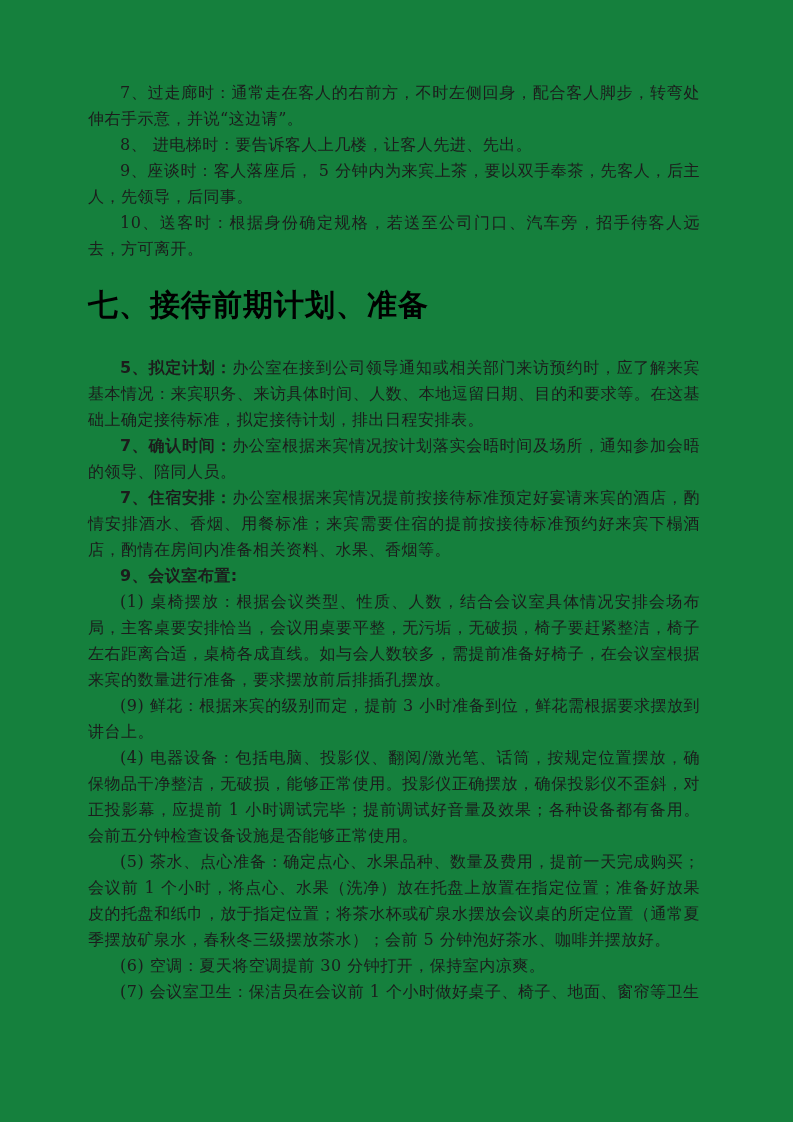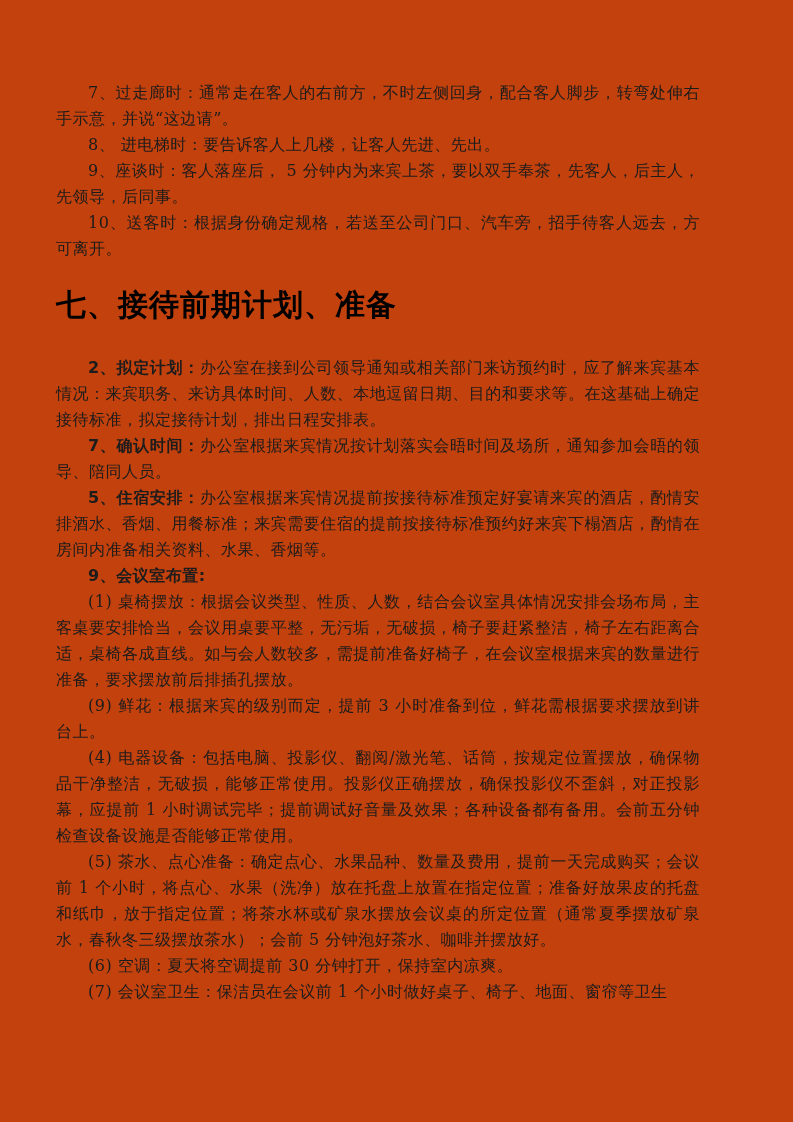--- a/index.html
+++ b/index.html
@@ -5,23 +5,23 @@
   html, body {
     margin: 0;
     padding: 0;
     background: #ffffff;
   }
   .page {
     position: relative;
     width: 793px;
     height: 1122px;
     box-sizing: border-box;
-    background: #c2410c;
+    background: #15803d;
     color: #1c1c1c;
-    padding: 80px 93px 0 56px;
+    padding: 80px 93px 0 88px;
     font-family: "DejaVu Serif", "Liberation Serif", serif;
     font-size: 16px;
     line-height: 26px;
     overflow: hidden;
   }
   .par {
     margin: 0;
     text-indent: 2em;
     text-align: justify;
     letter-spacing: 0.5px;
@@ -51,25 +51,25 @@
 
 <div class="page">
 
   <p class="par">7、过走廊时：通常走在客人的右前方，不时左侧回身，配合客人脚步，转弯处伸右手示意，并说“这边请”。</p>
   <p class="par">8、 进电梯时：要告诉客人上几楼，让客人先进、先出。</p>
   <p class="par">9、座谈时：客人落座后， 5 分钟内为来宾上茶，要以双手奉茶，先客人，后主人，先领导，后同事。</p>
   <p class="par">10、送客时：根据身份确定规格，若送至公司门口、汽车旁，招手待客人远去，方可离开。</p>
 
   <h1 class="heading"><span class="h-sans">七、接待</span><span class="h-serif">前期计划、准备</span></h1>
 
-  <p class="par"><span class="lbl">2、拟定计划：</span><span>办公室在接到公司领导通知或相关部门来访预约时，应了解来宾基本情况：来宾职务、来访具体时间、人数、本地逗留日期、目的和要求等。在这基础上确定接待标准，拟定接待计划，排出日程安排表。</span></p>
+  <p class="par"><span class="lbl">5、拟定计划：</span><span>办公室在接到公司领导通知或相关部门来访预约时，应了解来宾基本情况：来宾职务、来访具体时间、人数、本地逗留日期、目的和要求等。在这基础上确定接待标准，拟定接待计划，排出日程安排表。</span></p>
 
   <p class="par"><span class="lbl">7、确认时间：</span><span>办公室根据来宾情况按计划落实会晤时间及场所，通知参加会晤的领导、陪同人员。</span></p>
 
-  <p class="par"><span class="lbl">5、住宿安排：</span><span>办公室根据来宾情况提前按接待标准预定好宴请来宾的酒店，酌情安排酒水、香烟、用餐标准；来宾需要住宿的提前按接待标准预约好来宾下榻酒店，酌情在房间内准备相关资料、水果、香烟等。</span></p>
+  <p class="par"><span class="lbl">7、住宿安排：</span><span>办公室根据来宾情况提前按接待标准预定好宴请来宾的酒店，酌情安排酒水、香烟、用餐标准；来宾需要住宿的提前按接待标准预约好来宾下榻酒店，酌情在房间内准备相关资料、水果、香烟等。</span></p>
 
   <p class="par"><span class="lbl">9、会议室布置:</span><span></span></p>
 
   <p class="par">(1) 桌椅摆放：根据会议类型、性质、人数，结合会议室具体情况安排会场布局，主客桌要安排恰当，会议用桌要平整，无污垢，无破损，椅子要赶紧整洁，椅子左右距离合适，桌椅各成直线。如与会人数较多，需提前准备好椅子，在会议室根据来宾的数量进行准备，要求摆放前后排插孔摆放。</p>
   <p class="par">(9) 鲜花：根据来宾的级别而定，提前 3 小时准备到位，鲜花需根据要求摆放到讲台上。</p>
   <p class="par">(4) 电器设备：包括电脑、投影仪、翻阅/激光笔、话筒，按规定位置摆放，确保物品干净整洁，无破损，能够正常使用。投影仪正确摆放，确保投影仪不歪斜，对正投影幕，应提前 1 小时调试完毕；提前调试好音量及效果；各种设备都有备用。会前五分钟检查设备设施是否能够正常使用。</p>
   <p class="par">(5) 茶水、点心准备：确定点心、水果品种、数量及费用，提前一天完成购买；会议前 1 个小时，将点心、水果（洗净）放在托盘上放置在指定位置；准备好放果皮的托盘和纸巾，放于指定位置；将茶水杯或矿泉水摆放会议桌的所定位置（通常夏季摆放矿泉水，春秋冬三级摆放茶水）；会前 5 分钟泡好茶水、咖啡并摆放好。</p>
   <p class="par">(6) 空调：夏天将空调提前 30 分钟打开，保持室内凉爽。</p>
   <p class="par">(7) 会议室卫生：保洁员在会议前 1 个小时做好桌子、椅子、地面、窗帘等卫生</p>
 

